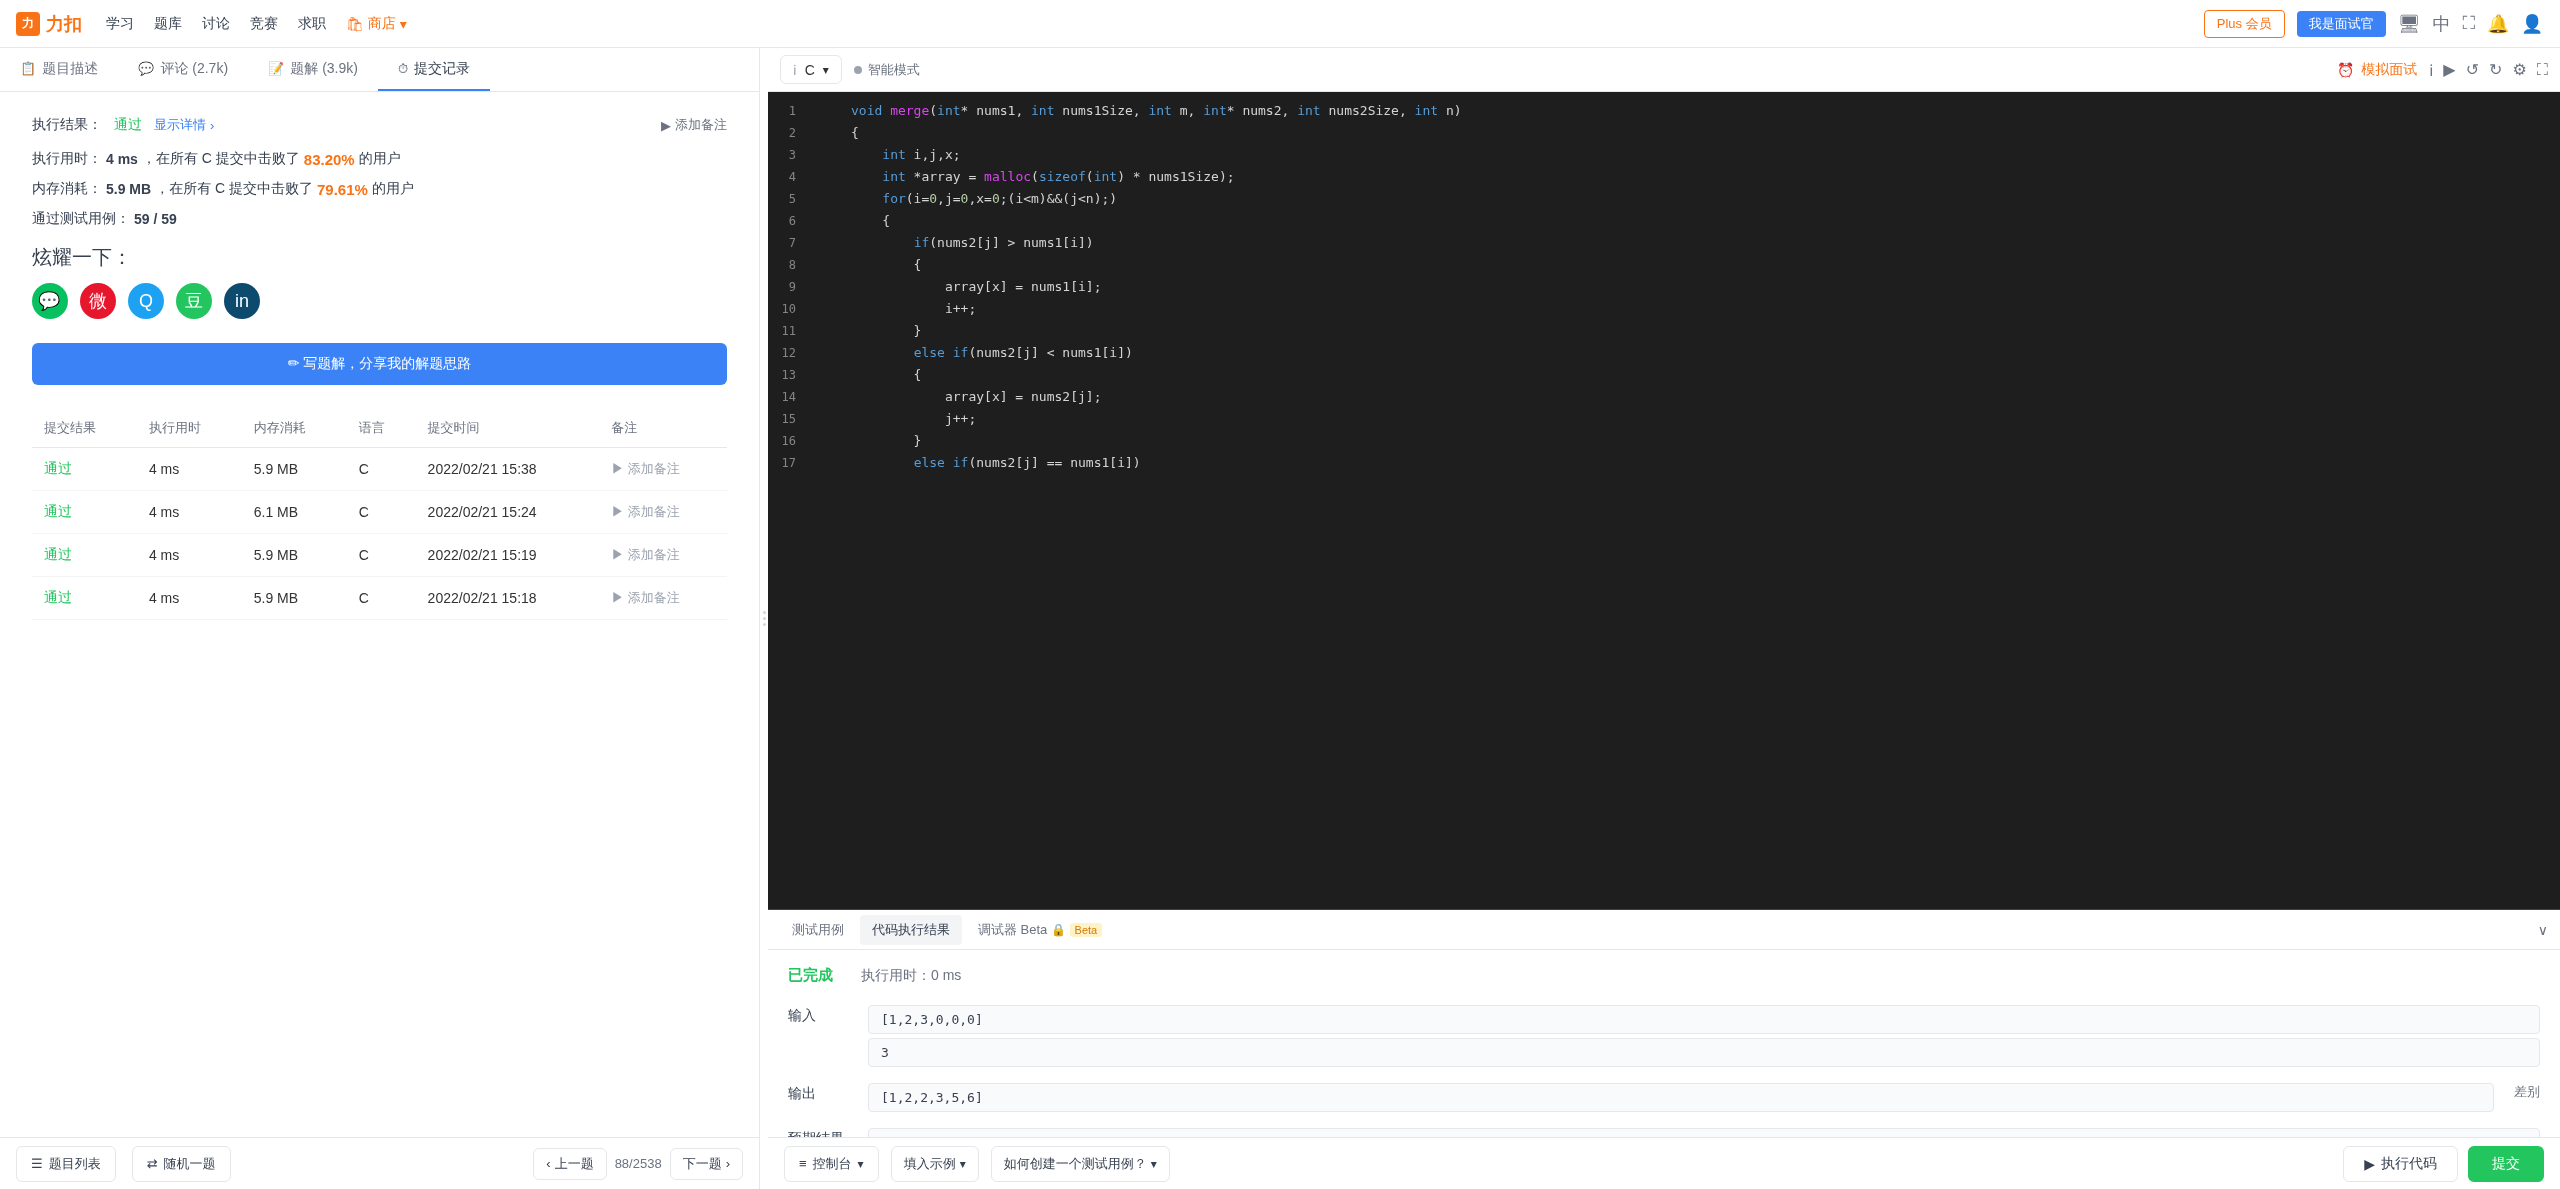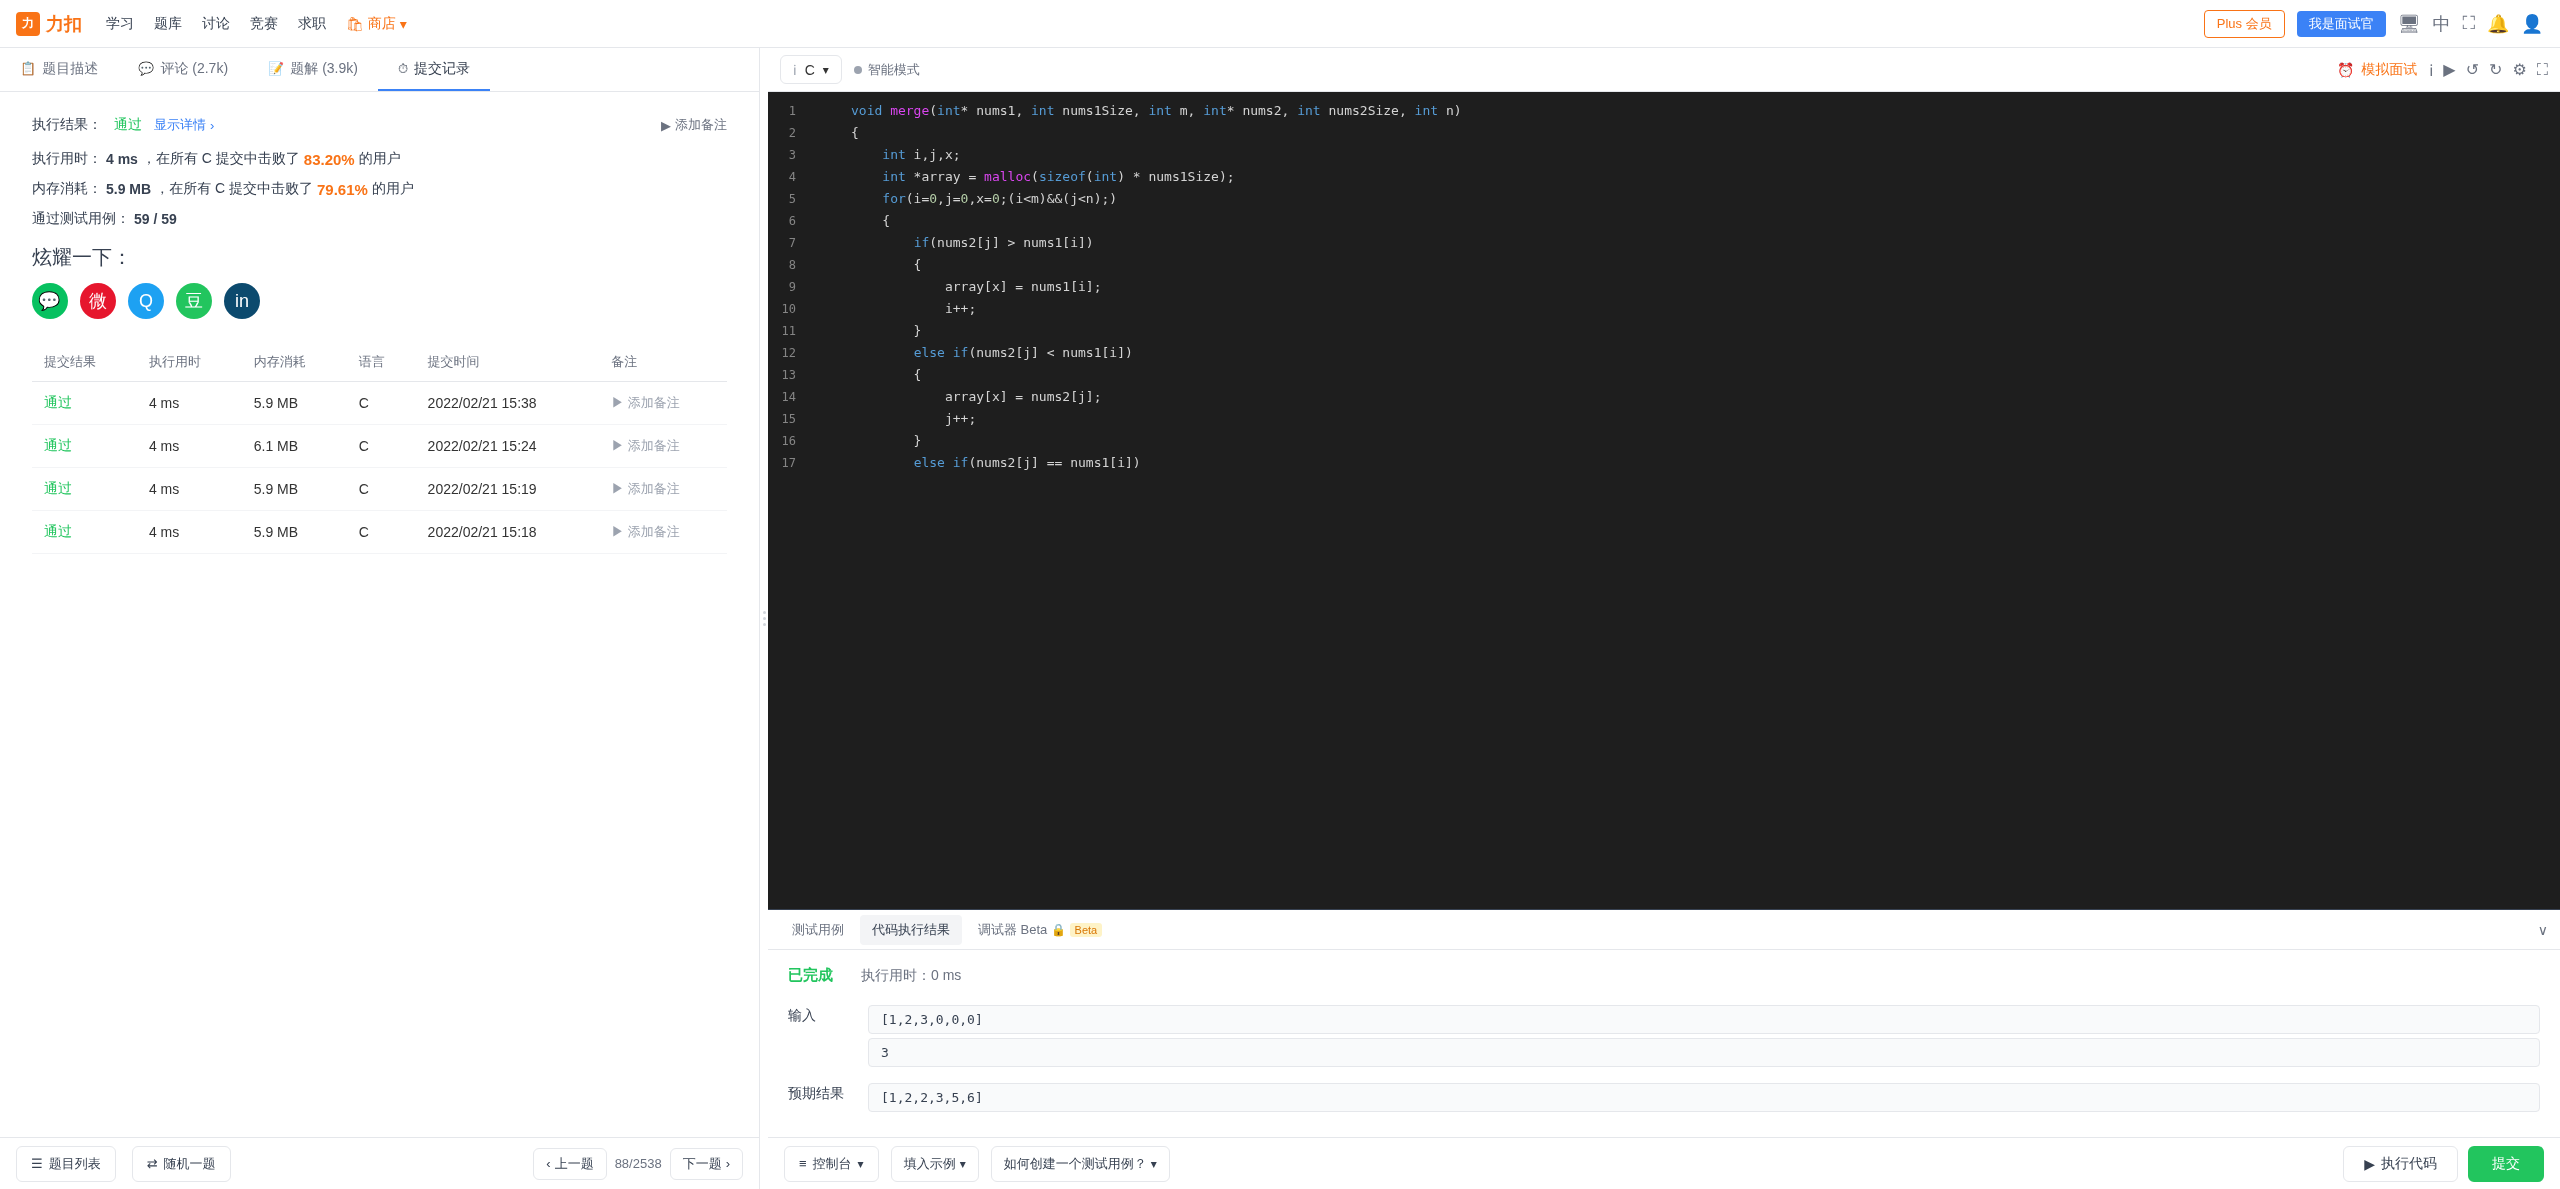--- a/index.html
+++ b/index.html
@@ -239,20 +239,21 @@
 
       <div class="share-label">炫耀一下：</div>
       <div class="share-icons">
         <div class="share-icon share-wechat">💬</div>
         <div class="share-icon share-weibo">微</div>
         <div class="share-icon share-qq">Q</div>
         <div class="share-icon share-douban">豆</div>
         <div class="share-icon share-linkedin">in</div>
       </div>
 
+      <button class="write-solution-btn">✏ 写题解，分享我的解题思路</button>
 
       <table class="submission-table">
         <thead>
           <tr>
             <th>提交结果</th>
             <th>执行用时</th>
             <th>内存消耗</th>
             <th>语言</th>
             <th>提交时间</th>
             <th>备注</th>
@@ -425,20 +426,25 @@
         </div>
         <div class="io-section">
           <div class="io-row">
             <span class="io-label">输入</span>
             <div style="flex:1; display:flex; flex-direction:column; gap:4px;">
               <div class="io-value">[1,2,3,0,0,0]</div>
               <div class="io-value">3</div>
             </div>
           </div>
           <div class="io-row">
+            <span class="io-label">输出</span>
+            <div class="io-value">[1,2,2,3,5,6]</div>
+            <span class="diff-label">差别</span>
+          </div>
+          <div class="io-row">
             <span class="io-label">预期结果</span>
             <div class="io-value">[1,2,2,3,5,6]</div>
           </div>
         </div>
       </div>
 
       <div class="action-bar">
         <button class="btn-console">
           <span>≡</span>
           <span>控制台</span>

